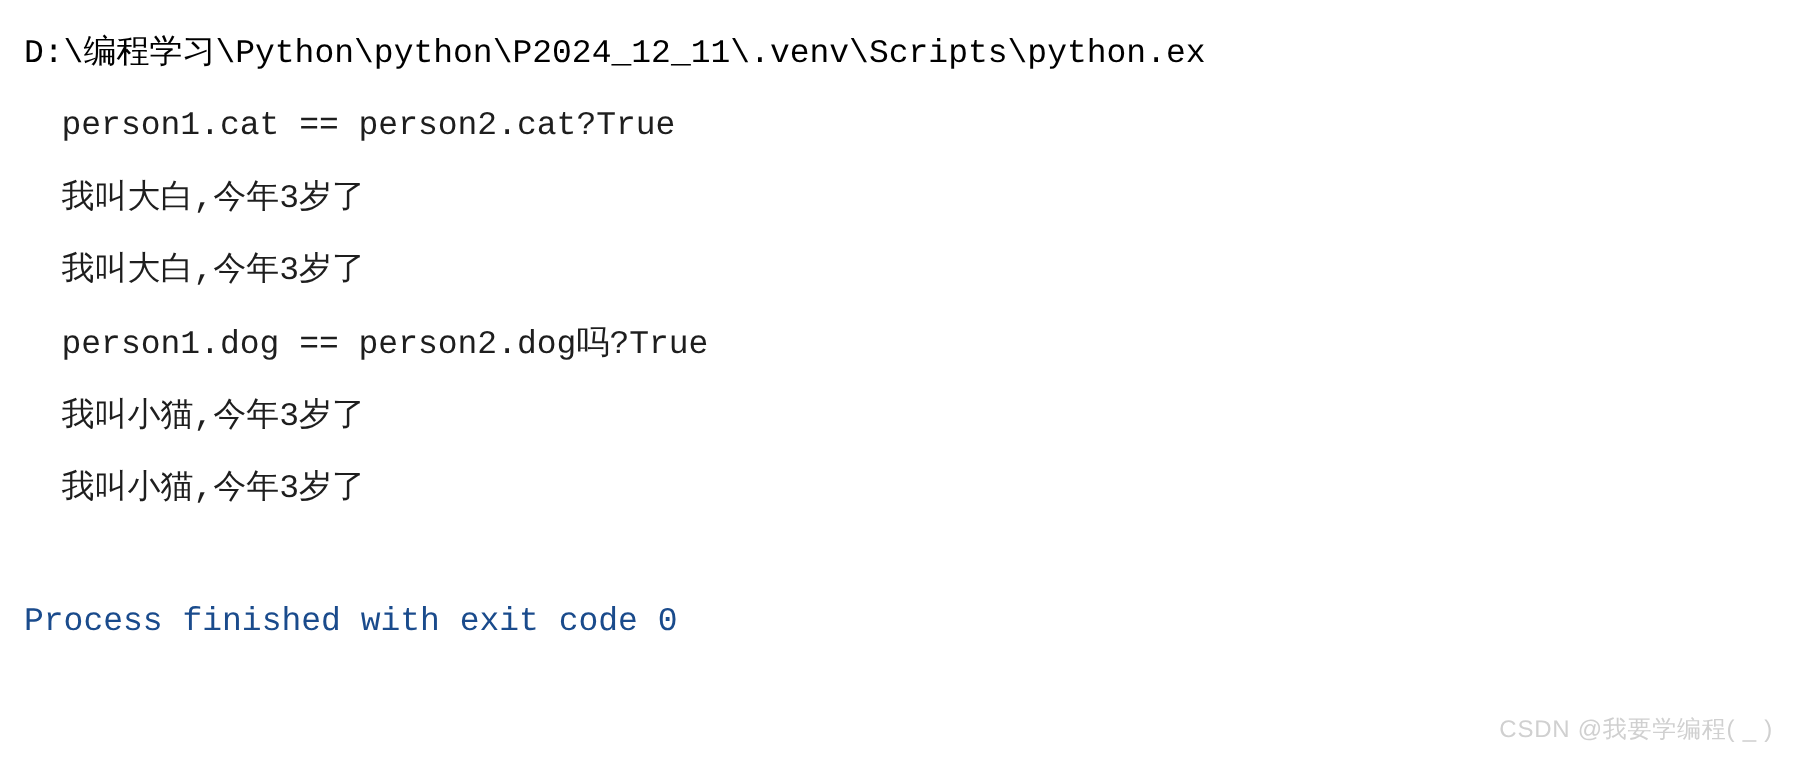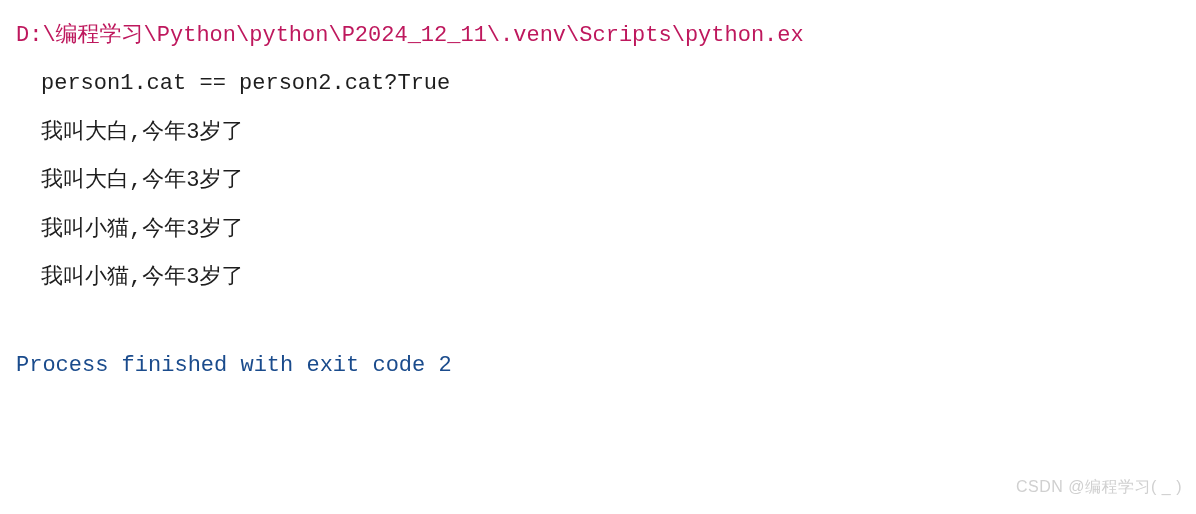--- a/index.html
+++ b/index.html
@@ -17,21 +17,21 @@
       width: 1196px;
       height: 514px;
       overflow: hidden;
       position: relative;
       white-space: nowrap;
     }
     .line {
       display: block;
     }
     .path {
-      color: #be185d;
+      color: #000000;
     }
     .output {
       color: #1e1e1e;
       margin-left: 25px;
     }
     .exit-msg {
       color: #1a4b8c;
       margin-top: 40px;
     }
     .watermark {
@@ -45,18 +45,19 @@
     }
   </style>
 </head>
 <body>
 
 <div>
   <span class="line path">D:\编程学习\Python\python\P2024_12_11\.venv\Scripts\python.ex</span>
   <span class="line output">person1.cat == person2.cat?True</span>
   <span class="line output">我叫大白,今年3岁了</span>
   <span class="line output">我叫大白,今年3岁了</span>
+  <span class="line output">person1.dog == person2.dog吗?True</span>
   <span class="line output">我叫小猫,今年3岁了</span>
   <span class="line output">我叫小猫,今年3岁了</span>
-  <span class="line exit-msg">Process finished with exit code 2</span>
+  <span class="line exit-msg">Process finished with exit code 0</span>
 </div>
 
-<div class="watermark">CSDN @编程学习( _ )</div>
+<div class="watermark">CSDN @我要学编程( _ )</div>
 
 </body></html>

